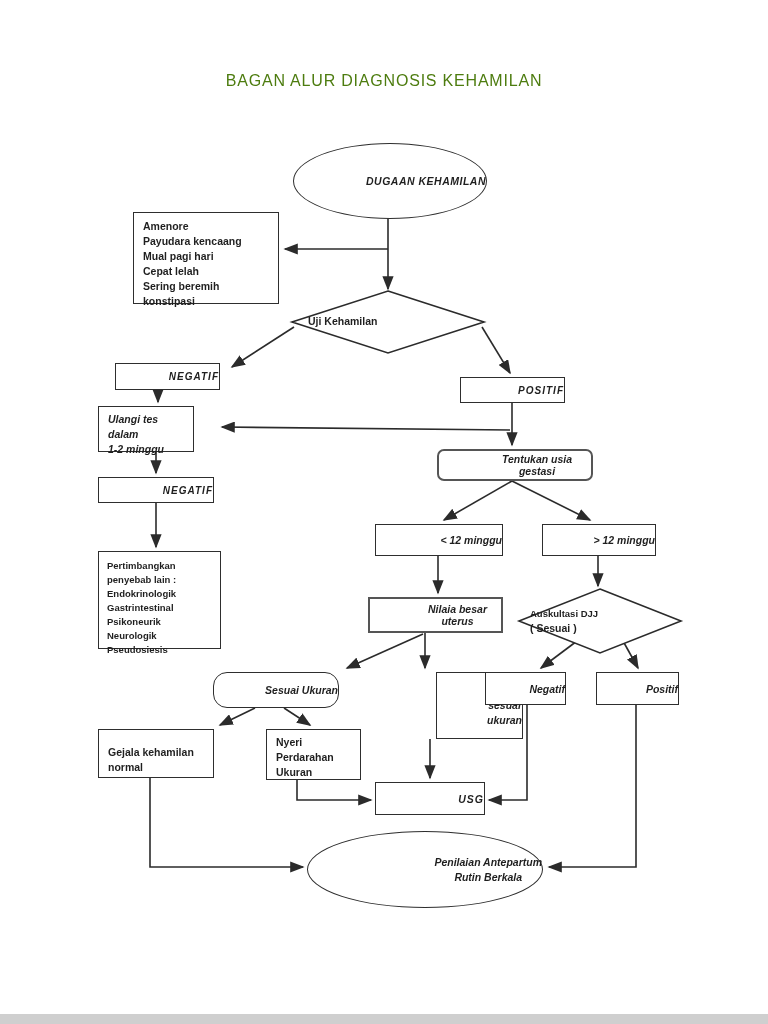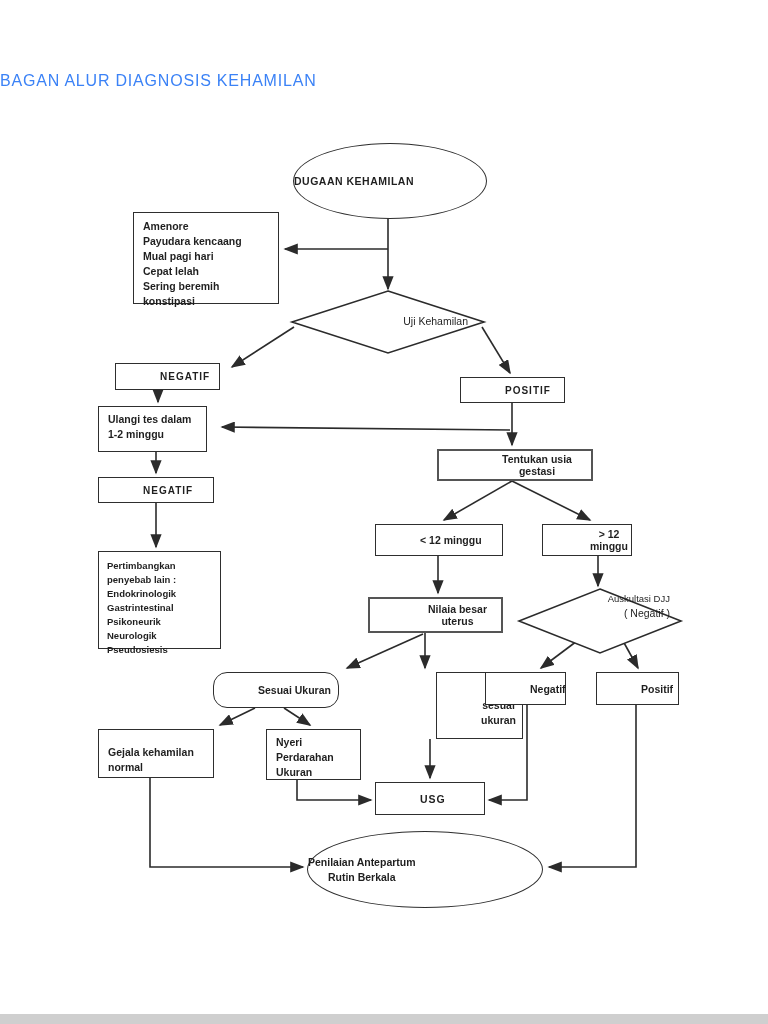--- a/index.html
+++ b/index.html
@@ -1,33 +1,33 @@
 <!DOCTYPE html>
 <html><head>
 <meta charset="utf-8">
 <style>
   html,body{margin:0;padding:0;background:#ffffff;}
   #page{
     position:relative;width:768px;height:1024px;background:#ffffff;overflow:hidden;
     font-family:"Liberation Sans","DejaVu Sans",sans-serif;color:#1f1f1f;
   }
   #title{
-    position:absolute;left:0;top:72px;width:768px;
-    font-size:16px;letter-spacing:0.8px;color:#3b82f6;font-weight:500;
+    position:absolute;left:0;top:72px;width:768px;text-align:center;
+    font-size:16px;letter-spacing:0.8px;color:#4d7c0f;font-weight:500;
   }
   svg.overlay{position:absolute;left:0;top:0;width:768px;height:1024px;}
   .node{
     position:absolute;box-sizing:border-box;background:#ffffff;
     font-weight:bold;font-size:10.5px;color:#1f1f1f;
   }
   .box{border:1.6px solid #2e2e2e;padding-left:44px;}
-  .center{display:flex;align-items:center;justify-content:flex-start;text-align:center;}
+  .center{display:flex;align-items:center;justify-content:flex-end;text-align:center;font-style:italic;}
   .listbox{padding:6px 16px 4px 9px;line-height:15px;}
   .ellipse{border:1.4px solid #2e2e2e;border-radius:50%;}
-  .dtext{position:absolute;text-align:right;font-weight:normal;font-size:10.5px;line-height:14px;}
+  .dtext{position:absolute;text-align:left;font-weight:bold;font-size:10.5px;line-height:14px;}
   .caps{letter-spacing:1px;font-size:10px;}
   .small{font-size:9.5px;line-height:14px;padding:7px 0 4px 8px;}
   .ml{line-height:15px;}
   #footer-bar{position:absolute;left:0;bottom:0;width:768px;height:10px;background:#cfcfcf;}
 </style>
 </head>
 <body>
 
 <div id="page">
 
@@ -107,58 +107,58 @@
   <div class="dtext" style="left:308px;top:314px;width:160px;">Uji Kehamilan</div>
 
   <div class="node box center caps" style="left:115px;top:363px;width:105px;height:27px;">
     <span>NEGATIF</span>
   </div>
 
   <div class="node box center caps" style="left:460px;top:377px;width:105px;height:26px;">
     <span>POSITIF</span>
   </div>
 
-  <div class="node box ml" style="left:98px;top:406px;width:109px;height:46px;padding:5px 4px 0 9px;">
+  <div class="node box ml" style="left:98px;top:406px;width:96px;height:46px;padding:5px 4px 0 9px;font-style:italic;">
     <div>Ulangi tes dalam</div>
     <div>1-2 minggu</div>
   </div>
 
   <div class="node box center caps" style="left:98px;top:477px;width:116px;height:26px;">
     <span>NEGATIF</span>
   </div>
 
   <div class="node box small" style="left:98px;top:551px;width:123px;height:98px;">
     <div>Pertimbangkan</div>
     <div>penyebab lain :</div>
     <div>Endokrinologik</div>
     <div>Gastrintestinal</div>
     <div>Psikoneurik</div>
     <div>Neurologik</div>
     <div>Pseudosiesis</div>
   </div>
 
-  <div class="node box center" style="left:437px;top:449px;width:156px;height:32px;border-width:2px;border-color:#555;">
+  <div class="node box center" style="left:437px;top:449px;width:156px;height:32px;border-width:2px;border-color:#555;border-radius:7px;">
     <span>Tentukan usia gestasi</span>
   </div>
 
   <div class="node box center" style="left:375px;top:524px;width:128px;height:32px;">
     <span>&lt; 12 minggu</span>
   </div>
 
-  <div class="node box center" style="left:542px;top:524px;width:90px;height:32px;">
+  <div class="node box center" style="left:542px;top:524px;width:114px;height:32px;">
     <span>&gt; 12 minggu</span>
   </div>
 
   <div class="node box center" style="left:368px;top:597px;width:135px;height:36px;border-width:2px;border-color:#555;">
     <span>Nilaia besar uterus</span>
   </div>
 
-  <div class="dtext" style="left:530px;top:592px;width:140px;">
+  <div class="dtext" style="left:530px;top:607px;width:140px;">
     <div style="font-size:9.5px;">Auskultasi DJJ</div>
-    <div>( Negatif )</div>
+    <div>( Sesuai )</div>
   </div>
 
   <div class="node box center" style="left:213px;top:672px;width:126px;height:36px;border-radius:14px;">
     <span>Sesuai Ukuran</span>
   </div>
 
   <div class="node box center ml" style="left:388px;top:672px;width:87px;height:67px;margin-left:48px;">
     <div>
       <div>Tidak</div>
       <div>sesuai</div>

